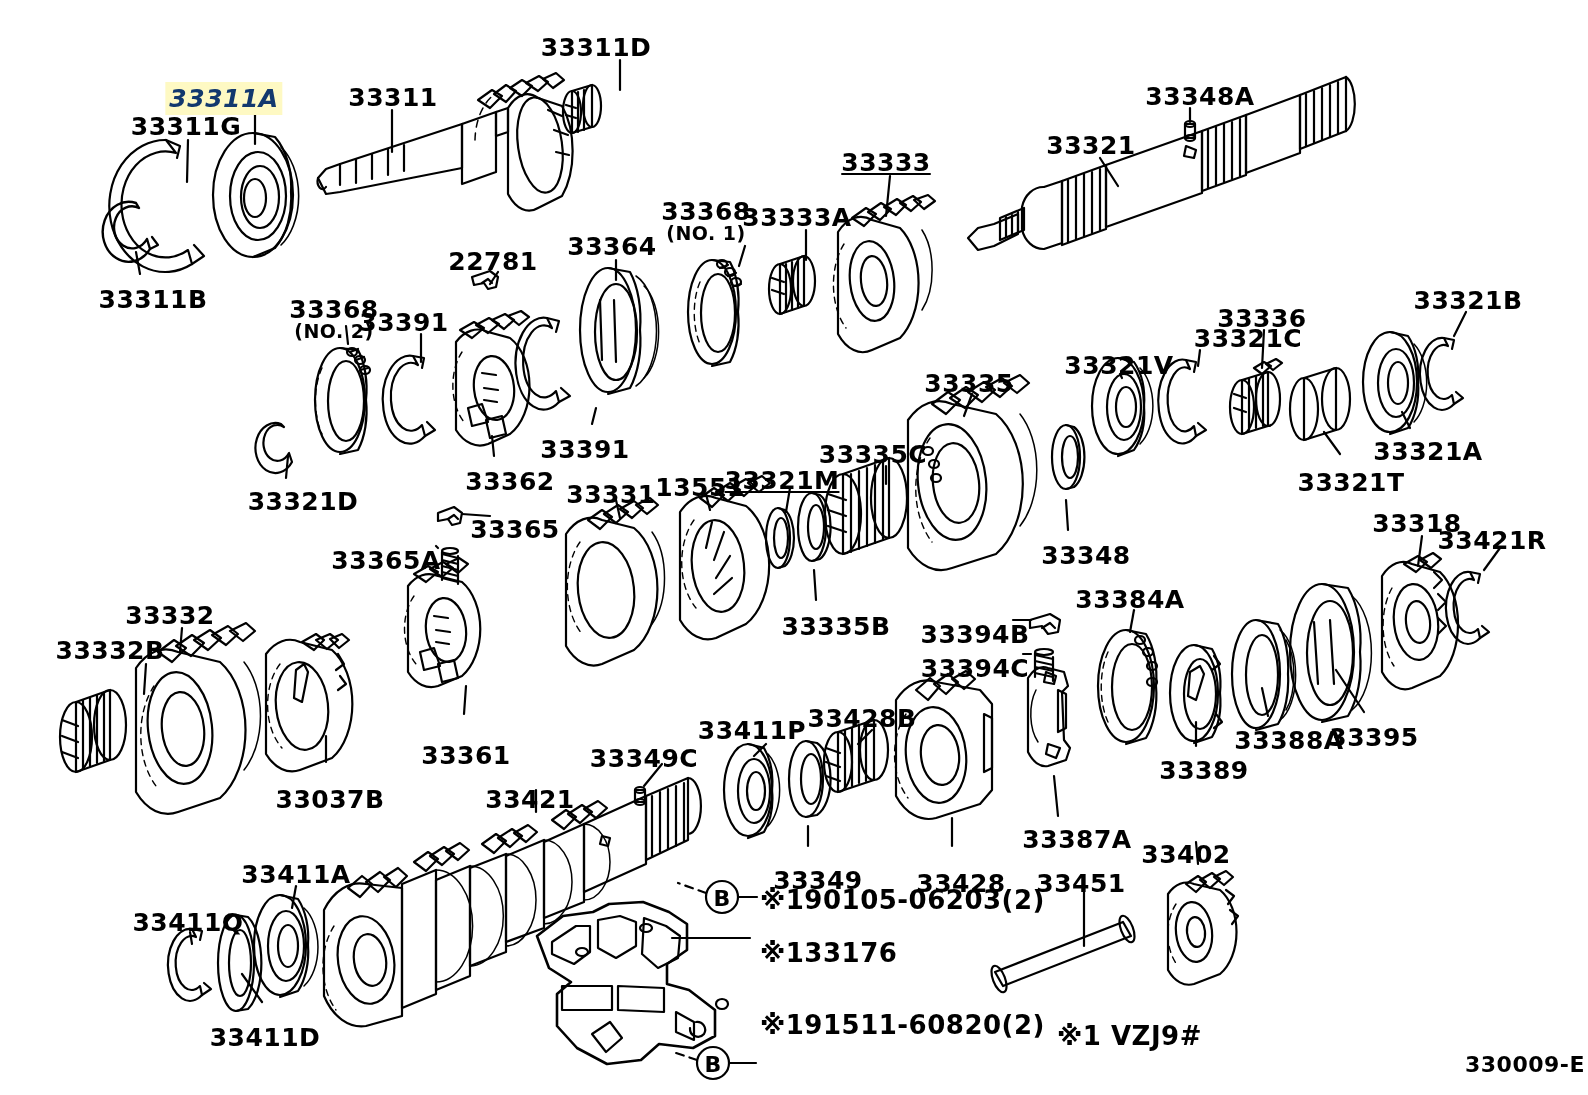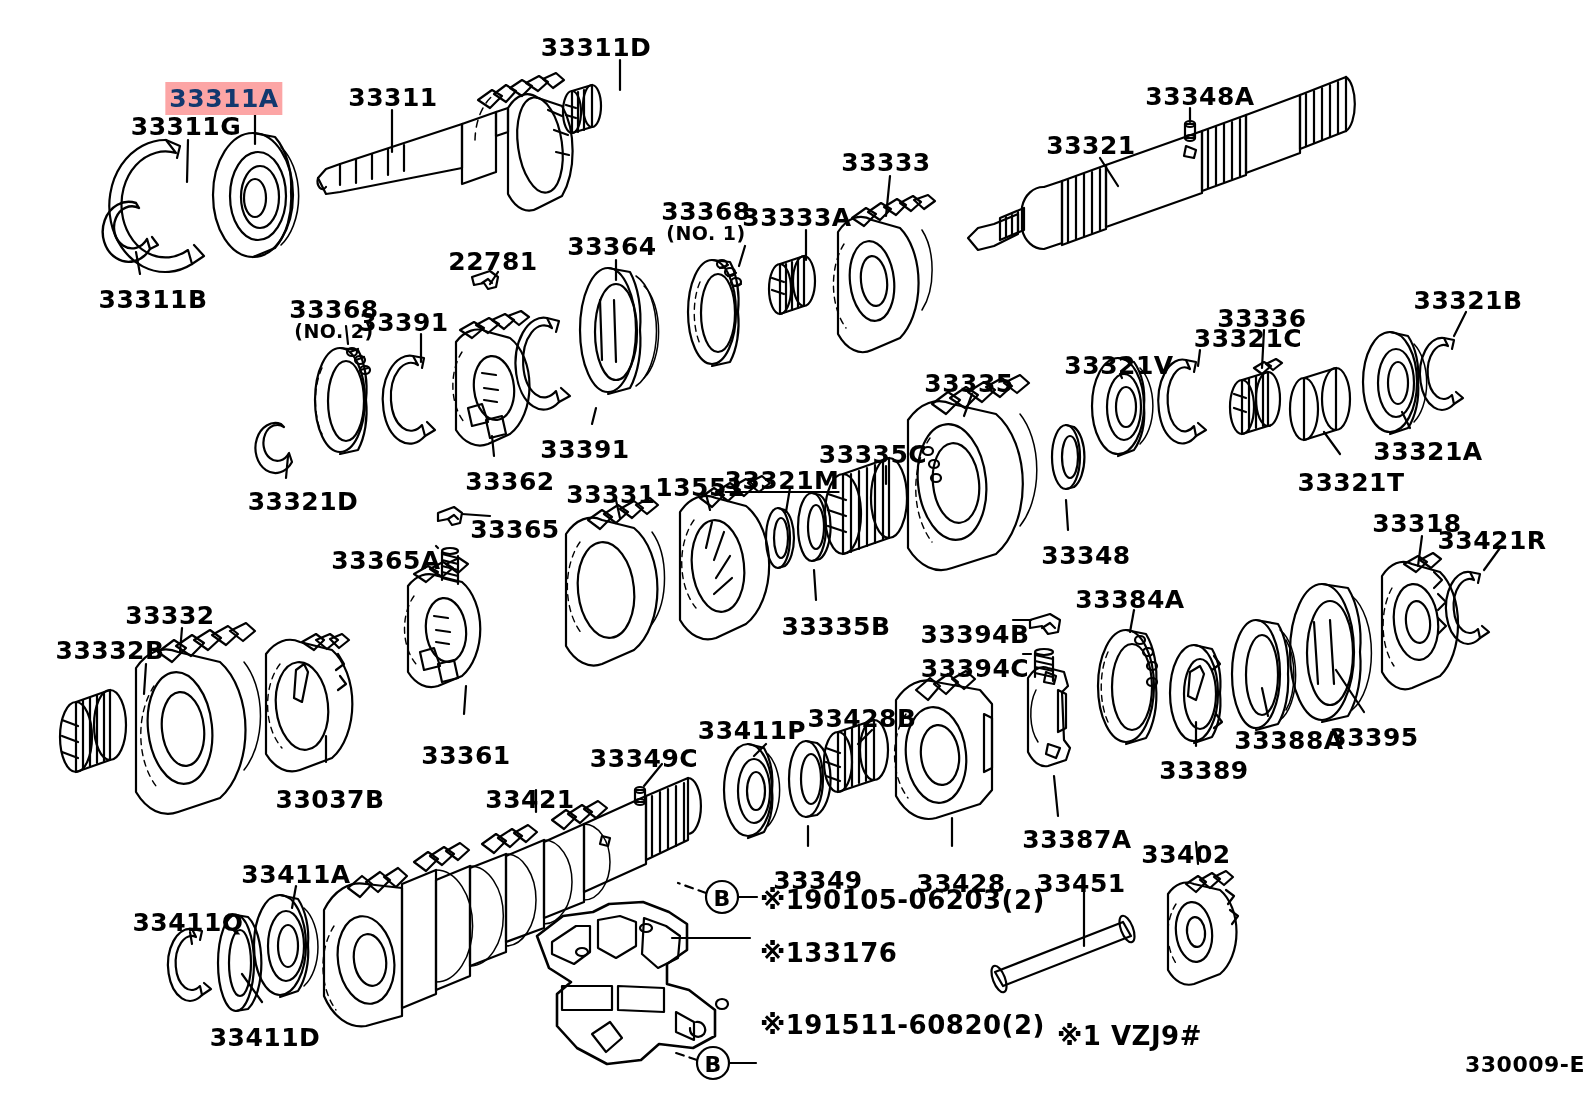--- a/index.html
+++ b/index.html
@@ -2,21 +2,21 @@
 <html><head>
 <meta charset="utf-8">
 <style>
   html,body{margin:0;padding:0;background:#ffffff;}
   body{font-family:"DejaVu Sans","Liberation Sans",sans-serif;}
   #sheet{position:relative;width:1588px;height:1095px;background:#fff;overflow:hidden;}
   #art{position:absolute;left:0;top:0;width:1588px;height:1095px;}
   .lbl{position:absolute;font-family:"DejaVu Sans","Liberation Sans",sans-serif;
        font-weight:bold;font-size:25px;color:#000;white-space:nowrap;letter-spacing:0.5px;}
   .lbl.sub{font-size:19px;}
-  .lbl.hl{background:#fca5a5;color:#12386e;padding:2px 4px;}
+  .lbl.hl{background:#fef9c3;color:#12386e;padding:2px 4px;font-style:italic;}
   .lbl.fig{font-size:22px;}
   .lbl.note{font-size:26px;}
   .ctr{transform:translateX(-50%);}
 </style>
 </head>
 <body>
 
 <div id="sheet">
 
 <svg id="art" viewBox="0 0 1588 1095">
@@ -613,21 +613,21 @@
   </g>
 </svg>
 
 <div id="label-layer">
       <div class="lbl ctr hl" style="left: 224px; top: 82px;">33311A</div>
       <div class="lbl ctr" style="left: 596px; top: 33px;">33311D</div>
       <div class="lbl ctr" style="left: 186px; top: 112px;">33311G</div>
       <div class="lbl ctr" style="left: 393px; top: 83px;">33311</div>
       <div class="lbl ctr" style="left: 1200px; top: 82px;">33348A</div>
       <div class="lbl ctr" style="left: 1091px; top: 131px;">33321</div>
-      <div class="lbl ctr" style="left: 886px; top: 148px;">33333</div>
+      <div class="lbl ctr" style="left: 886px; top: 148px; text-decoration: underline;">33333</div>
       <div class="lbl ctr" style="left: 706px; top: 197px;">33368</div>
       <div class="lbl ctr sub" style="left: 706px; top: 222px;">(NO. 1)</div>
       <div class="lbl ctr" style="left: 797px; top: 203px;">33333A</div>
       <div class="lbl ctr" style="left: 612px; top: 232px;">33364</div>
       <div class="lbl ctr" style="left: 493px; top: 247px;">22781</div>
       <div class="lbl ctr" style="left: 153px; top: 285px;">33311B</div>
       <div class="lbl ctr" style="left: 334px; top: 295px;">33368</div>
       <div class="lbl ctr sub" style="left: 334px; top: 320px;">(NO. 2)</div>
       <div class="lbl ctr" style="left: 404px; top: 308px;">33391</div>
       <div class="lbl ctr" style="left: 1468px; top: 286px;">33321B</div>

